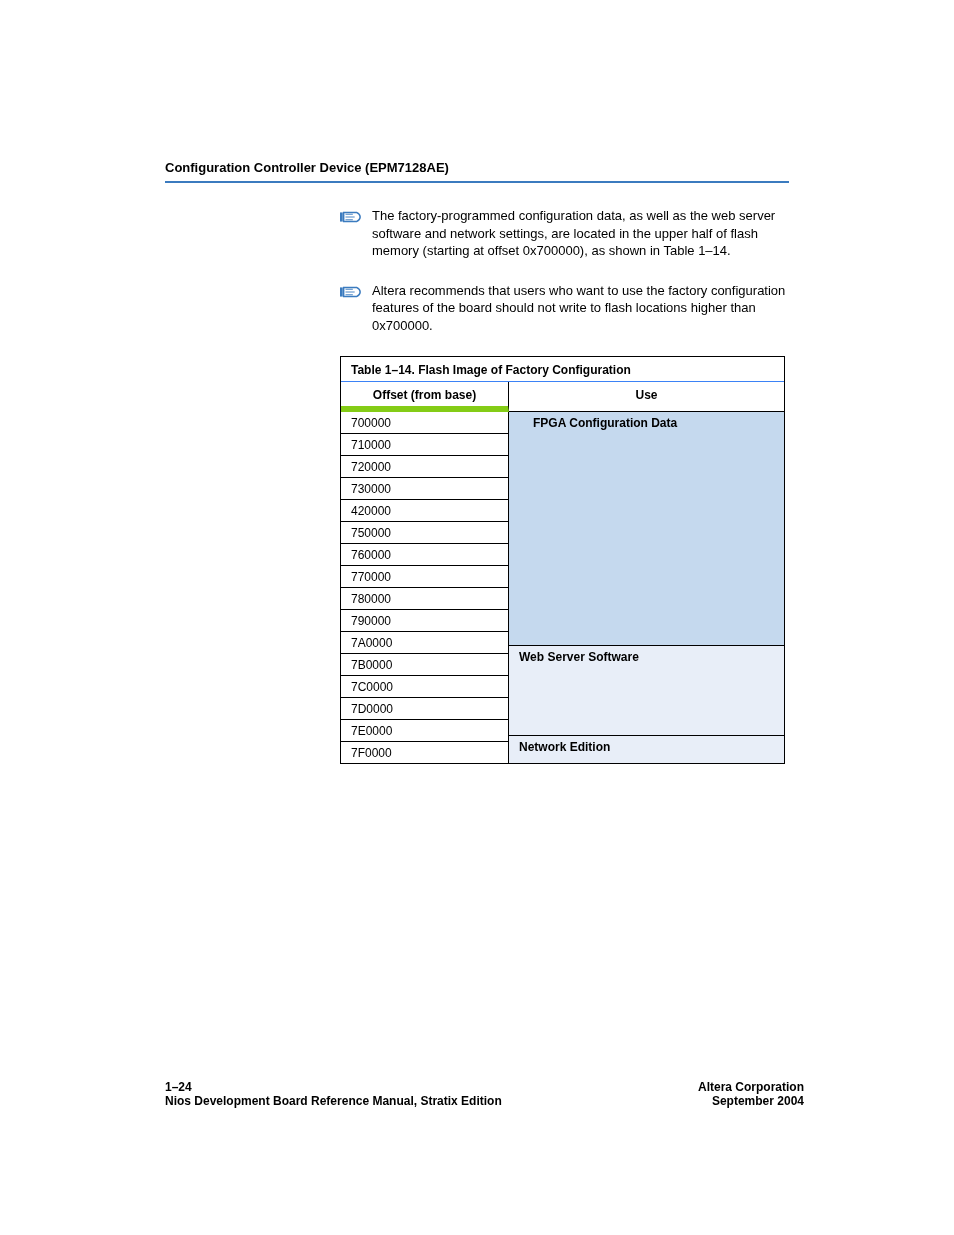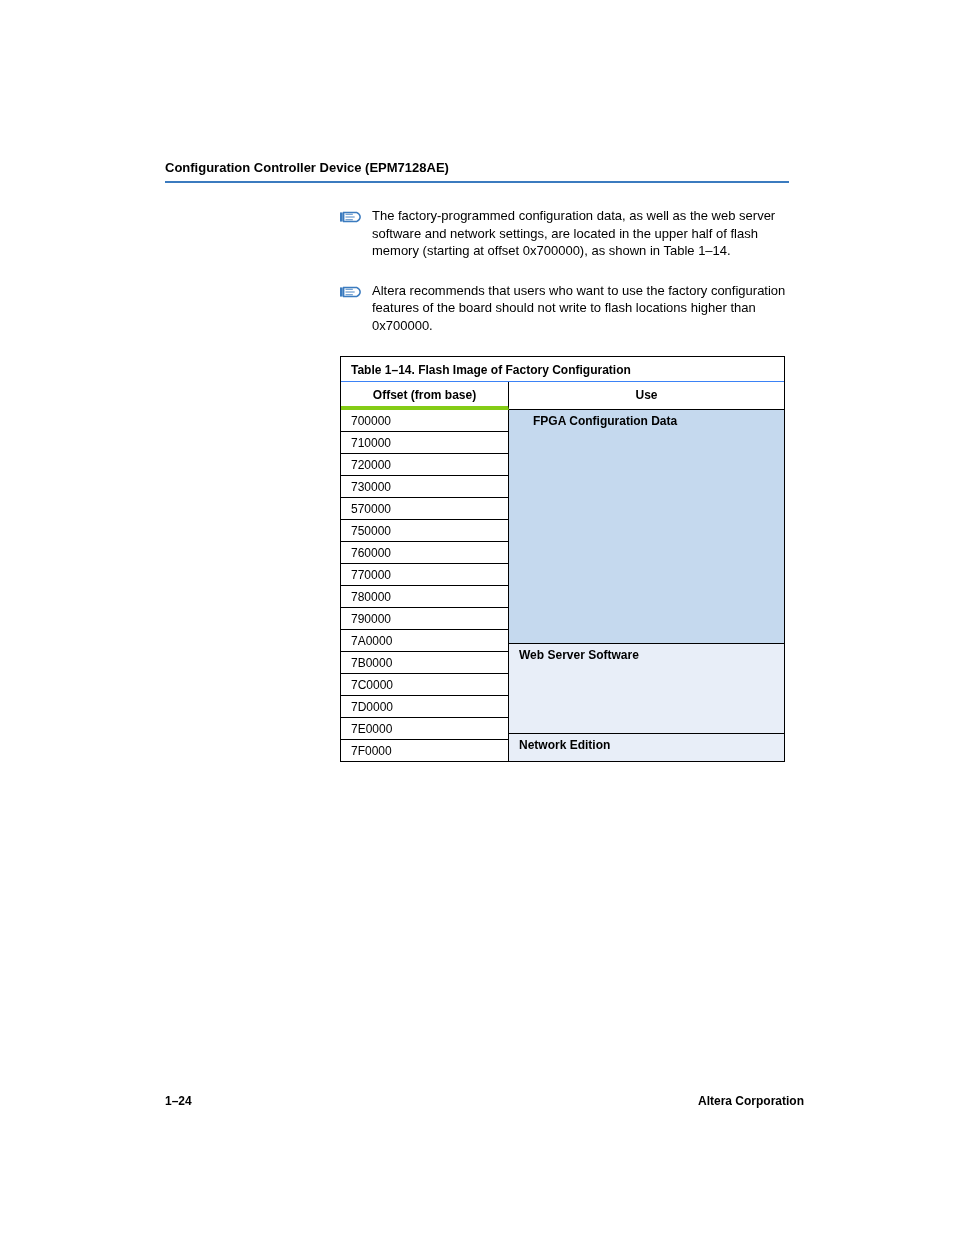--- a/index.html
+++ b/index.html
@@ -64,21 +64,21 @@
     display: flex;
   }
   .table-head .th {
     text-align: center;
     font-weight: bold;
     padding: 6px 4px 4px 4px;
   }
   .col-offset {
     width: 168px;
     border-right: 1px solid #000;
-    border-bottom: 4px solid #84cc16;
+    border-bottom: 6px solid #84cc16;
   }
   .col-use {
     flex: 1;
     border-bottom: 1px solid #000;
   }
   .body-flex {
     display: flex;
     align-items: stretch;
   }
   .offsets-col {
@@ -151,21 +151,21 @@
     <div class="table-head">
       <div class="th col-offset">Offset (from base)</div>
       <div class="th col-use">Use</div>
     </div>
     <div class="body-flex">
       <div class="offsets-col" id="offsets-col">
           <div class="cell">700000</div>
           <div class="cell">710000</div>
           <div class="cell">720000</div>
           <div class="cell">730000</div>
-          <div class="cell">570000</div>
+          <div class="cell">420000</div>
           <div class="cell">750000</div>
           <div class="cell">760000</div>
           <div class="cell">770000</div>
           <div class="cell">780000</div>
           <div class="cell">790000</div>
           <div class="cell">7A0000</div>
           <div class="cell">7B0000</div>
           <div class="cell">7C0000</div>
           <div class="cell">7D0000</div>
           <div class="cell">7E0000</div>
@@ -177,15 +177,19 @@
           <div class="use-block bg-b" style="flex: 1 1 0%;">Network Edition</div>
         </div>
     </div>
   </div>
 
   <div class="footer">
     <div class="footer-row">
       <span class="bold">1–24</span>
       <span class="bold">Altera Corporation</span>
     </div>
+    <div class="footer-row">
+      <span class="bold">Nios Development Board Reference Manual, Stratix Edition</span>
+      <span class="bold">September 2004</span>
+    </div>
   </div>
 
 </div>
 
 </body></html>

